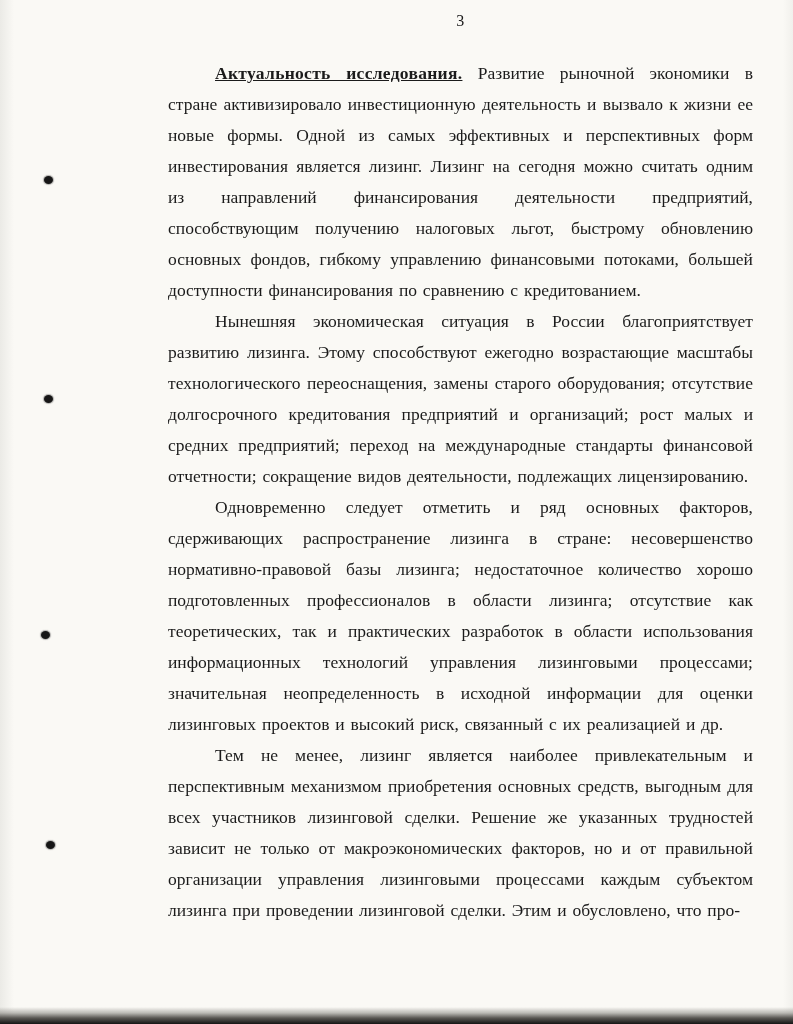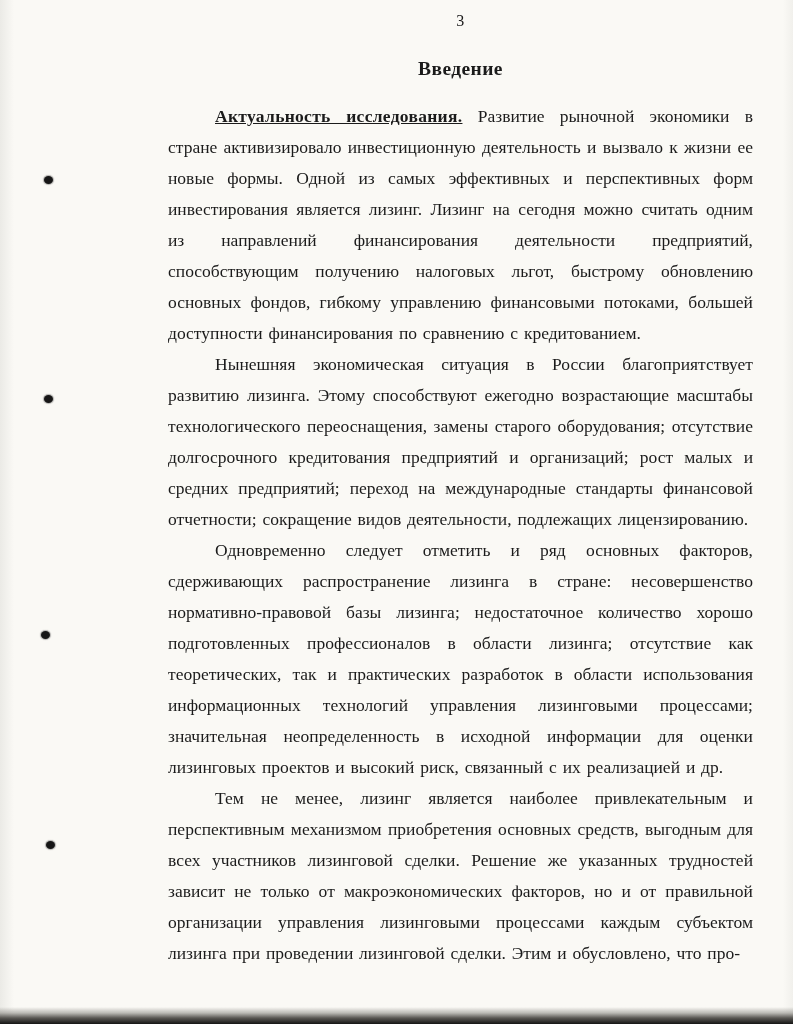--- a/index.html
+++ b/index.html
@@ -85,21 +85,20 @@
 </style>
 </head>
 <body>
 
 <div class="page">
 
   <div class="page-number">3</div>
 
   <div class="text-block">
 
-    <h1 class="doc-title">Введение</h1>
 
     <p class="para"><span class="para-lead">Актуальность исследования.</span><span> Развитие рыночной экономики в стране активизировало инвестиционную деятельность и вызвало к жизни ее новые формы. Одной из самых эффективных и перспективных форм инвестирования является лизинг. Лизинг на сегодня можно считать одним из направлений финансирования деятельности предприятий, способствующим получению налоговых льгот, быстрому обновлению основных фондов, гибкому управлению финансовыми потоками, большей доступности финансирования по сравнению с кредитованием.</span></p>
 
     <p class="para"><span>Нынешняя экономическая ситуация в России благоприятствует развитию лизинга. Этому способствуют ежегодно возрастающие масштабы технологического переоснащения, замены старого оборудования; отсутствие долгосрочного кредитования предприятий и организаций; рост малых и средних предприятий; переход на международные стандарты финансовой отчетности; сокращение видов деятельности, подлежащих лицензированию.</span></p>
 
     <p class="para"><span>Одновременно следует отметить и ряд основных факторов, сдерживающих распространение лизинга в стране: несовершенство нормативно-правовой базы лизинга; недостаточное количество хорошо подготовленных профессионалов в области лизинга; отсутствие как теоретических, так и практических разработок в области использования информационных технологий управления лизинговыми процессами; значительная неопределенность в исходной информации для оценки лизинговых проектов и высокий риск, связанный с их реализацией и др.</span></p>
 
     <p class="para"><span>Тем не менее, лизинг является наиболее привлекательным и перспективным механизмом приобретения основных средств, выгодным для всех участников лизинговой сделки. Решение же указанных трудностей зависит не только от макроэкономических факторов, но и от правильной организации управления лизинговыми процессами каждым субъектом лизинга при проведении лизинговой сделки. Этим и обусловлено, что про-</span></p>
 
   </div>

